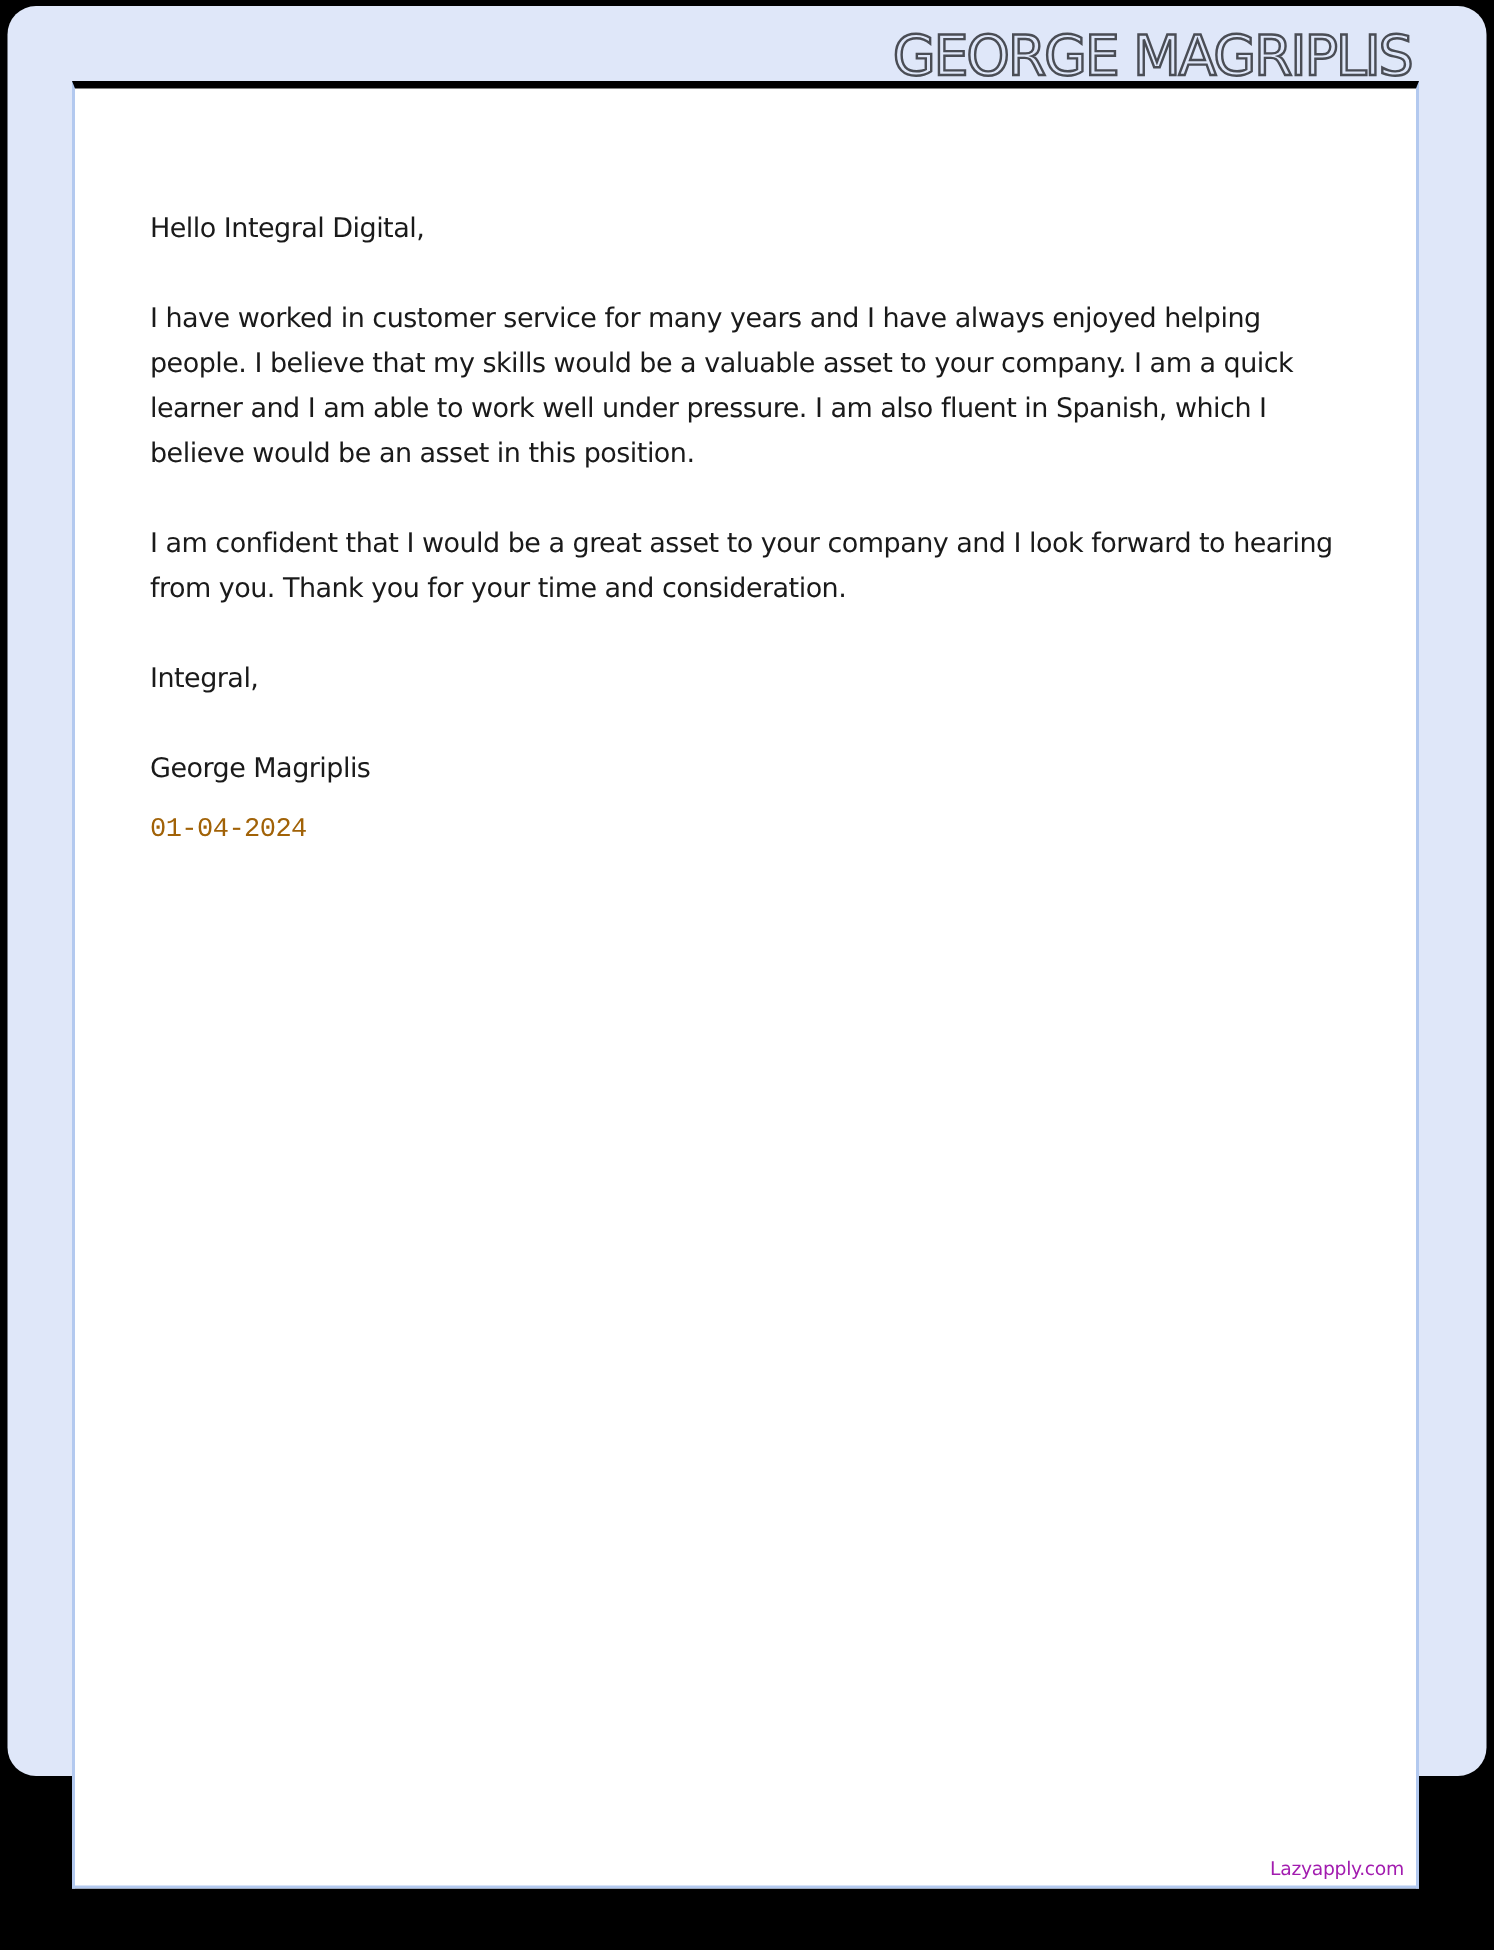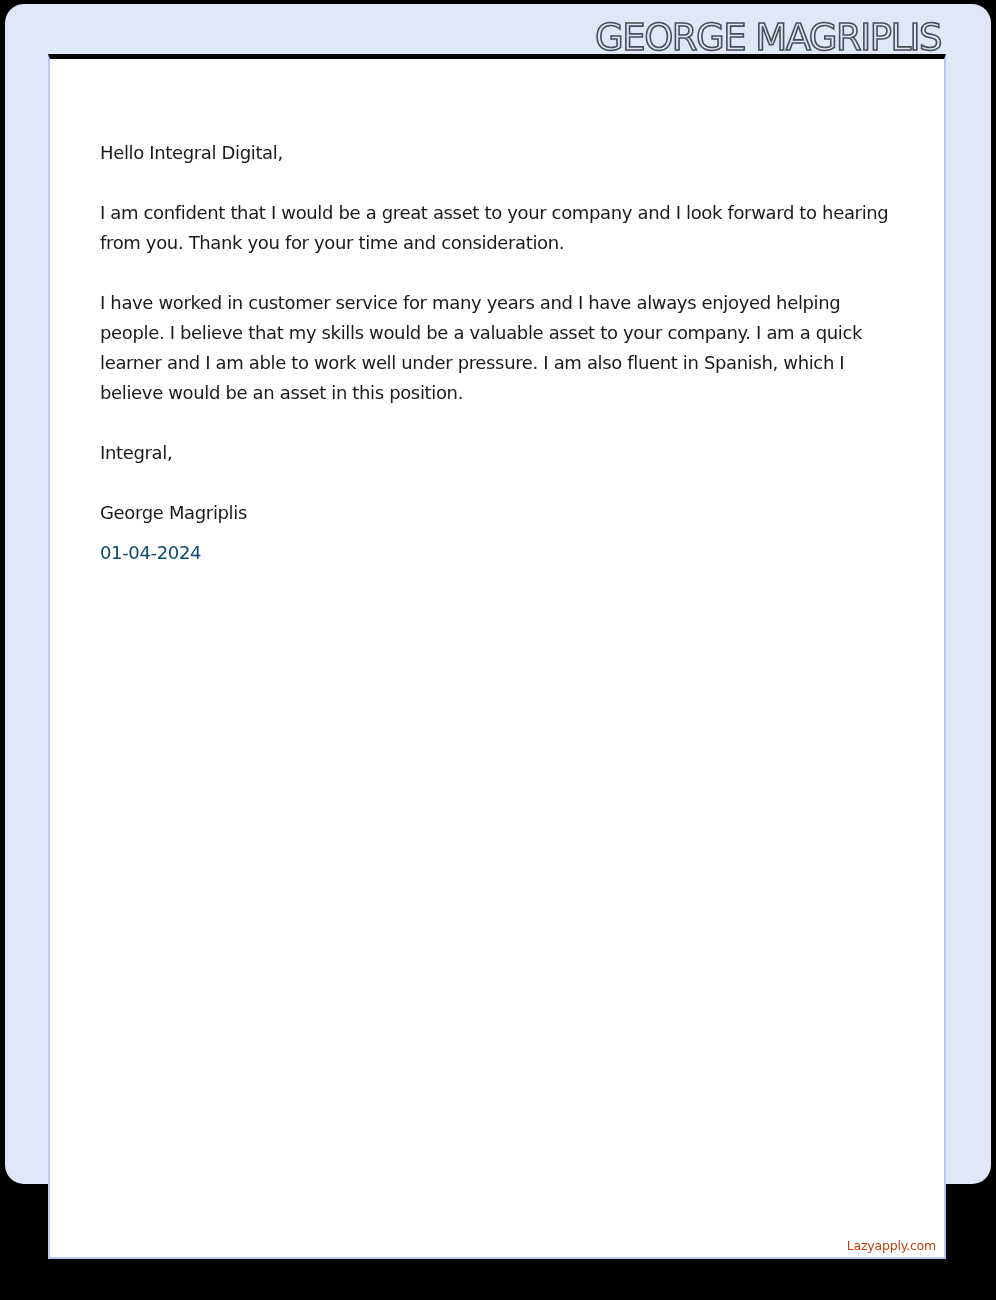--- a/index.html
+++ b/index.html
@@ -32,36 +32,36 @@
       box-sizing: border-box;
     }
     .body-text {
       position: absolute; left: 50px; top: 38px; width: 790px;
       font-size: 18px; line-height: 30px; color: #1a1a1a;
       letter-spacing: -0.35px;
       margin-top: 41px;
     }
     .body-text p { margin: 0 0 30px 0; }
     .body-text p.sig { margin-bottom: 10px; }
-    .date { color: #0c4a6e; }
+    .date { color: #a16207; font-family: Liberation Mono, monospace; }
     .footer {
       position: absolute; right: 8px; bottom: 4px;
-      font-size: 12.5px; color: #c2410c; letter-spacing: -0.2px;
+      font-size: 12.5px; color: #a21caf; letter-spacing: -0.2px;
     }
   </style>
 </head>
 <body>
 
 <div class="frame">
   <div class="title">GEORGE MAGRIPLIS</div>
 
   <div class="paper">
     <div class="body-text">
       <p>Hello Integral Digital,</p>
+      <p>I have worked in customer service for many years and I have always enjoyed helping people. I believe that my skills would be a valuable asset to your company. I am a quick learner and I am able to work well under pressure. I am also fluent in Spanish, which I believe would be an asset in this position.</p>
       <p>I am confident that I would be a great asset to your company and I look forward to hearing from you. Thank you for your time and consideration.</p>
-      <p>I have worked in customer service for many years and I have always enjoyed helping people. I believe that my skills would be a valuable asset to your company. I am a quick learner and I am able to work well under pressure. I am also fluent in Spanish, which I believe would be an asset in this position.</p>
       <p>Integral,</p>
       <p class="sig">George Magriplis</p>
       <p class="date">01-04-2024</p>
     </div>
     <div class="footer">Lazyapply.com</div>
   </div>
 </div>
 
 </body></html>

